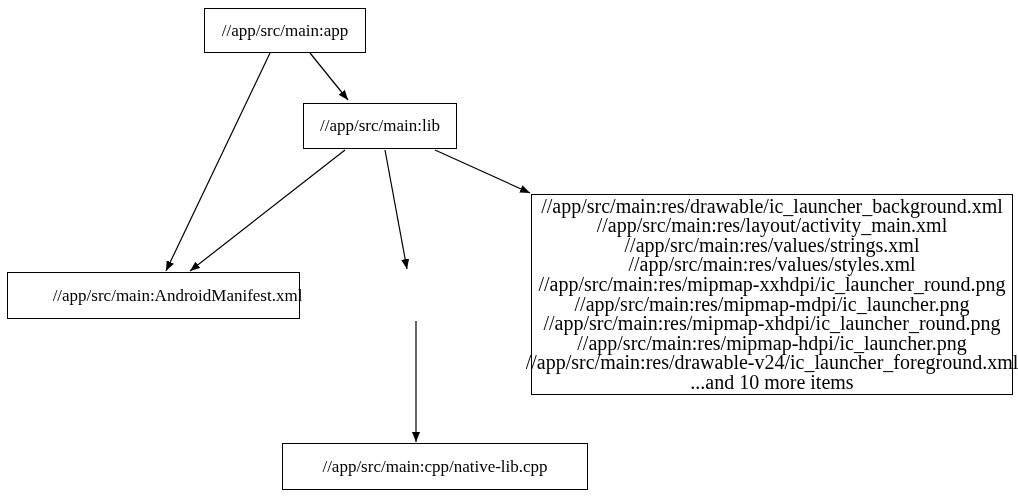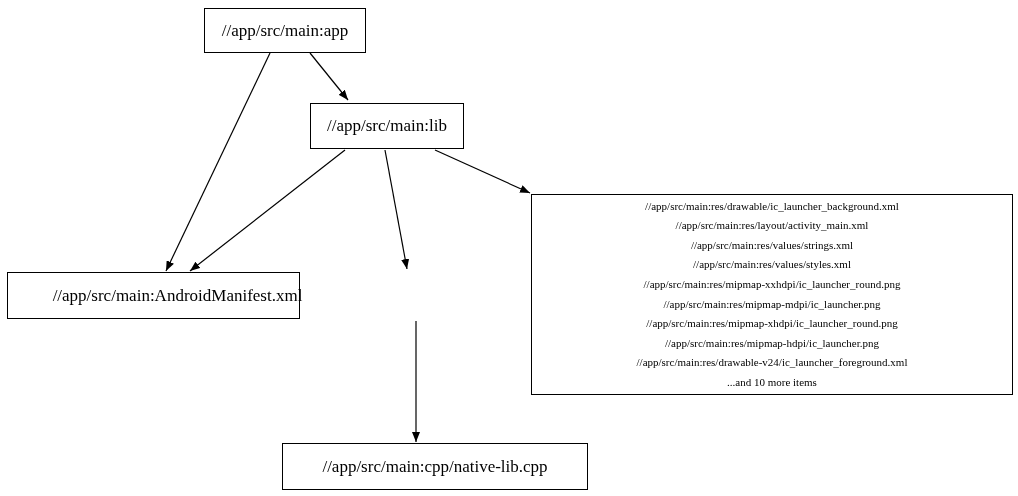--- a/index.html
+++ b/index.html
@@ -24,29 +24,29 @@
     background: #ffffff;
     display: flex;
     align-items: center;
     justify-content: center;
     text-align: center;
     font-size: 17px;
     line-height: 1.15;
     white-space: nowrap;
   }
   .node-app      { left: 204px; top: 8px;   width: 162px; height: 45px; }
-  .node-lib      { left: 310px; top: 103px; width: 154px; height: 46px; }
+  .node-lib      { left: 303px; top: 103px; width: 154px; height: 46px; }
   .node-manifest { left: 7px;   top: 272px; width: 293px; height: 47px; padding-left: 48px; }
   .node-jni      { left: 325px; top: 270px; width: 183px; height: 50px; }
   .node-cpp      { left: 282px; top: 443px; width: 306px; height: 47px; }
   .node-res {
     left: 531px; top: 194px; width: 482px; height: 201px;
     flex-direction: column;
     justify-content: center;
-    font-size: 11px;
+    font-size: 20px;
     line-height: 19.6px;
   }
   .node-res .res-line { display: block; }
 </style>
 </head>
 <body>
 
 <div class="canvas">
 
   <svg class="edges" viewBox="0 0 1018 496" xmlns="http://www.w3.org/2000/svg">

